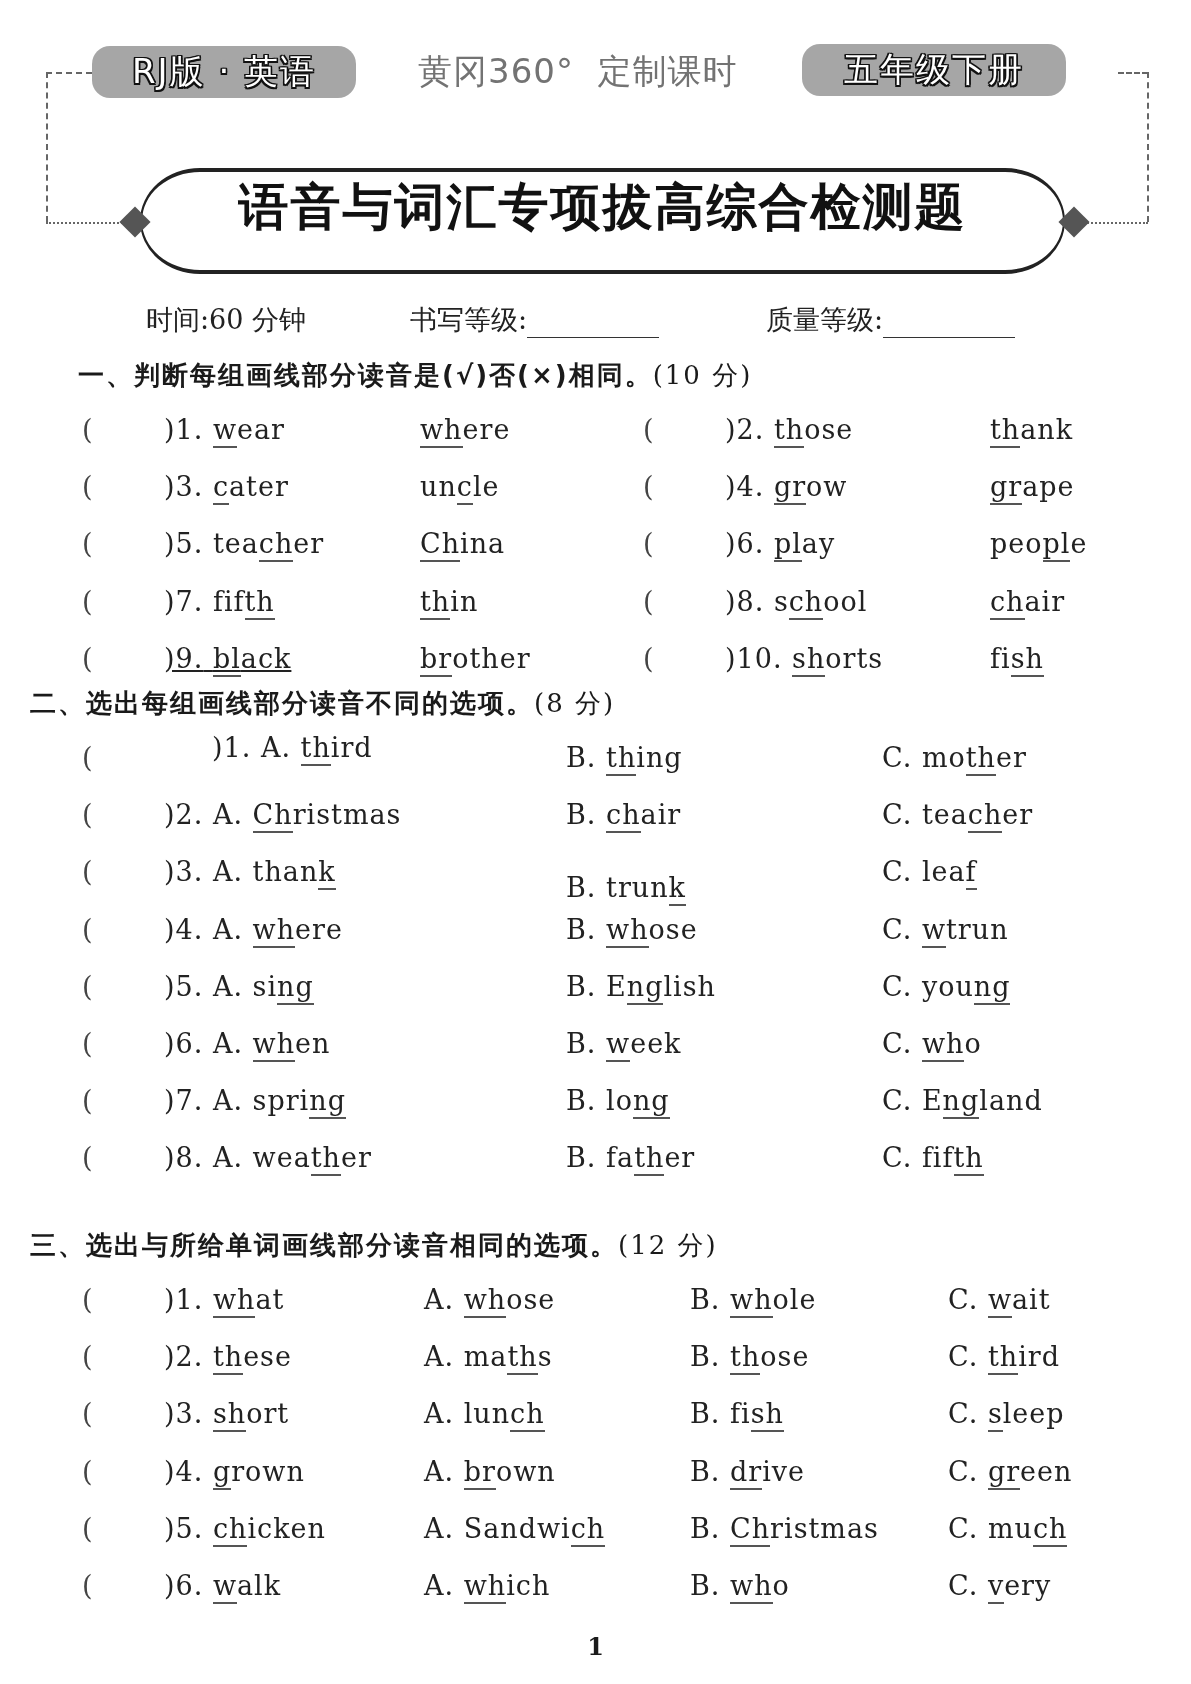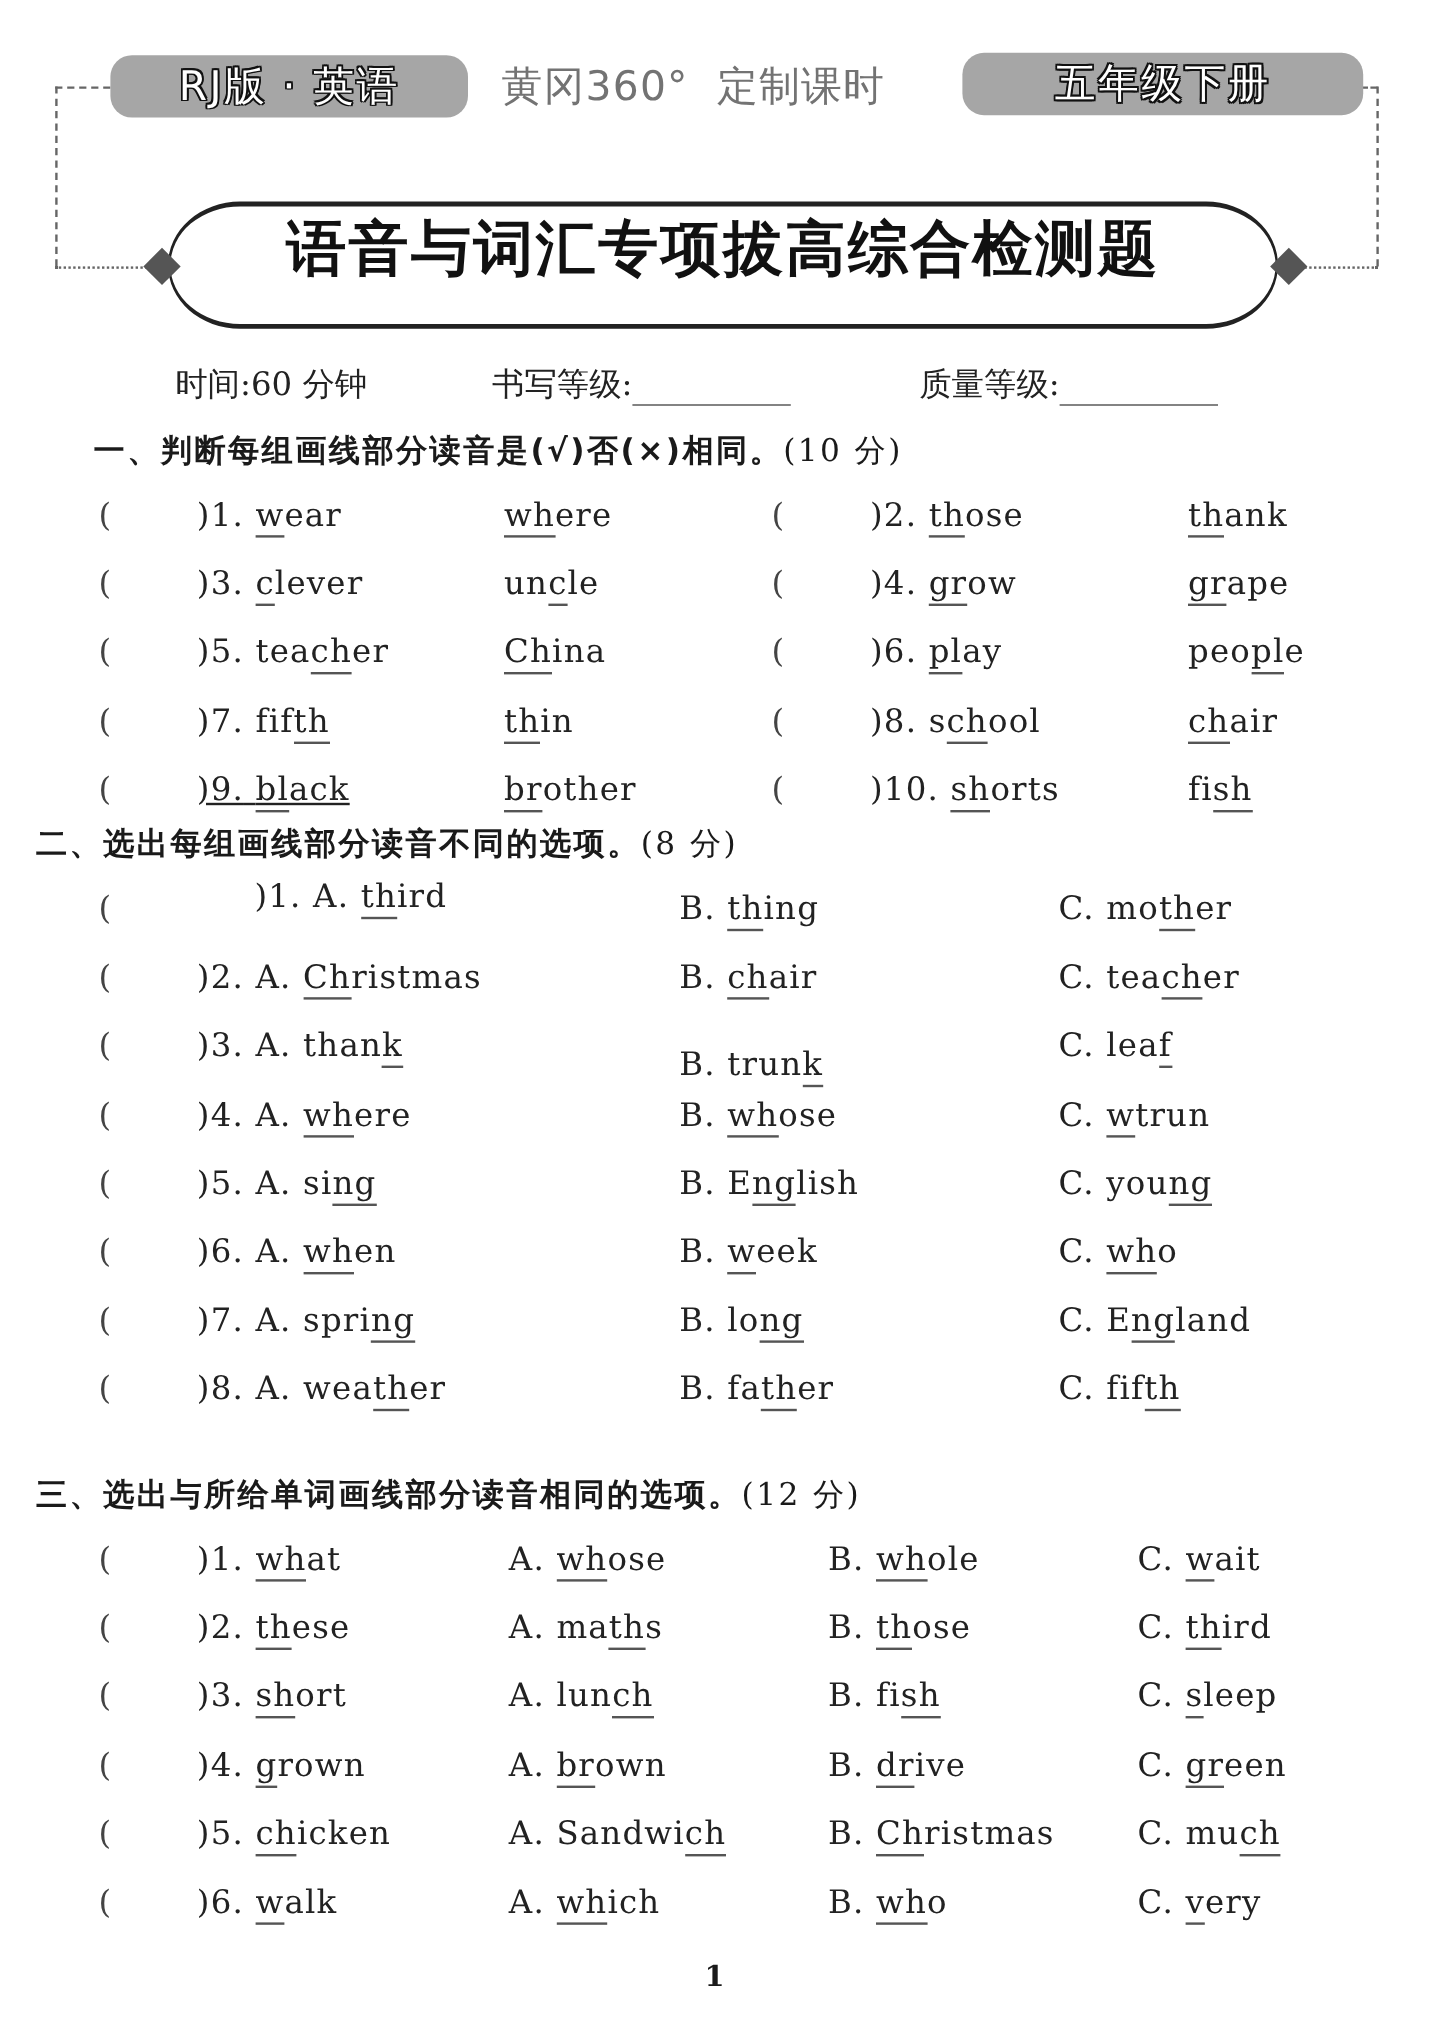--- a/index.html
+++ b/index.html
@@ -61,27 +61,27 @@
 </head>
 <body>
 
 <div class="dash-h" style="left:46px; top:72px; width:46px;"></div>
 <div class="dash-v" style="left:46px; top:72px; height:150px;"></div>
 <div class="dash-h" style="left:46px; top:222px; width:92px; border-top-style:dotted;"></div>
 <div class="dash-h" style="left:1118px; top:72px; width:30px;"></div>
 <div class="dash-v" style="left:1147px; top:72px; height:150px;"></div>
 <div class="dash-h" style="left:1068px; top:222px; width:80px; border-top-style:dotted;"></div>
 
-<div class="pill" style="left:92px; top:46px; width:298px;">
+<div class="pill" style="left:92px; top:46px; width:264px;">
   <span>RJ版 · 英语</span>
 </div>
 <div class="brand" style="left:418px;">
   <span style="white-space:pre;">黄冈360°  定制课时</span>
 </div>
-<div class="pill" style="left:802px; top:44px; width:334px;">
+<div class="pill" style="left:802px; top:44px; width:264px;">
   <span>五年级下册</span>
 </div>
 
 <div class="banner"></div>
 <div class="diamond" style="left:124px; top:211px;"></div>
 <div class="diamond" style="left:1063px; top:211px;"></div>
 <div class="banner-title">语音与词汇专项拔高综合检测题</div>
 
 <div class="meta" style="left:146px;">时间:60 分钟</div>
 <div class="meta" style="left:410px;">
@@ -98,21 +98,21 @@
 <div class="page-num">1</div>
 
 <div class="section-heading" style="left: 30px; top: 358px; margin-left: 48px;"><span>一、判断每组画线部分读音是(√)否(×)相同。</span><span class="pts">(10 分)</span></div>
 <span class="paren" style="left: 82px; top: 414px;">(</span>
 <span class="cell" style="left: 164px; top: 414px;"><span>)1.</span> <span><span></span><span class="u">w</span><span>ear</span></span></span>
 <span class="cell" style="left: 420px; top: 414px;"><span><span></span><span class="u">wh</span><span>ere</span></span></span>
 <span class="paren" style="left: 643px; top: 414px;">(</span>
 <span class="cell" style="left: 725px; top: 414px;"><span>)2.</span> <span><span></span><span class="u">th</span><span>ose</span></span></span>
 <span class="cell" style="left: 990px; top: 414px;"><span><span></span><span class="u">th</span><span>ank</span></span></span>
 <span class="paren" style="left: 82px; top: 471.2px;">(</span>
-<span class="cell" style="left: 164px; top: 471.2px;"><span>)3.</span> <span><span></span><span class="u">c</span><span>lever</span></span></span>
+<span class="cell" style="left: 164px; top: 471.2px;"><span>)3.</span> <span><span></span><span class="u">c</span><span>ater</span></span></span>
 <span class="cell" style="left: 420px; top: 471.2px;"><span><span>un</span><span class="u">c</span><span>le</span></span></span>
 <span class="paren" style="left: 643px; top: 471.2px;">(</span>
 <span class="cell" style="left: 725px; top: 471.2px;"><span>)4.</span> <span><span></span><span class="u">gr</span><span>ow</span></span></span>
 <span class="cell" style="left: 990px; top: 471.2px;"><span><span></span><span class="u">gr</span><span>ape</span></span></span>
 <span class="paren" style="left: 82px; top: 528.4px;">(</span>
 <span class="cell" style="left: 164px; top: 528.4px;"><span>)5.</span> <span><span>tea</span><span class="u">ch</span><span>er</span></span></span>
 <span class="cell" style="left: 420px; top: 528.4px;"><span><span></span><span class="u">Ch</span><span>ina</span></span></span>
 <span class="paren" style="left: 643px; top: 528.4px;">(</span>
 <span class="cell" style="left: 725px; top: 528.4px;"><span>)6.</span> <span><span></span><span class="u">pl</span><span>ay</span></span></span>
 <span class="cell" style="left: 990px; top: 528.4px;"><span><span>peo</span><span class="u">pl</span><span>e</span></span></span>

